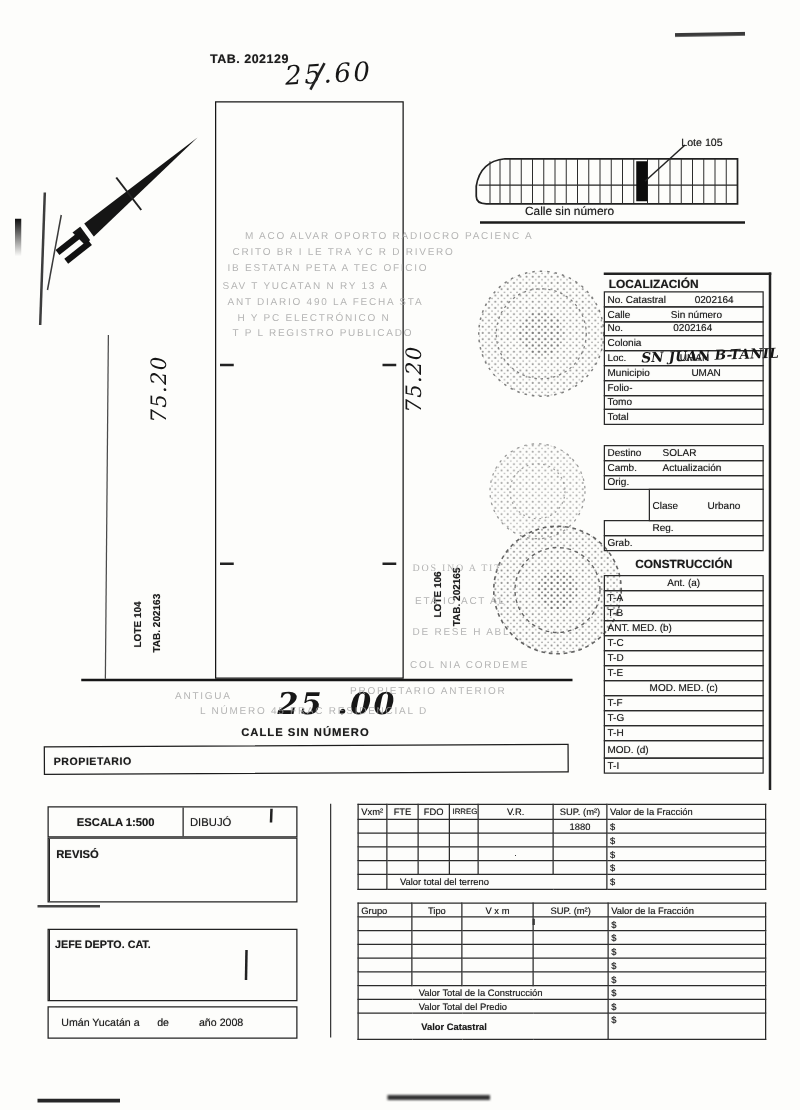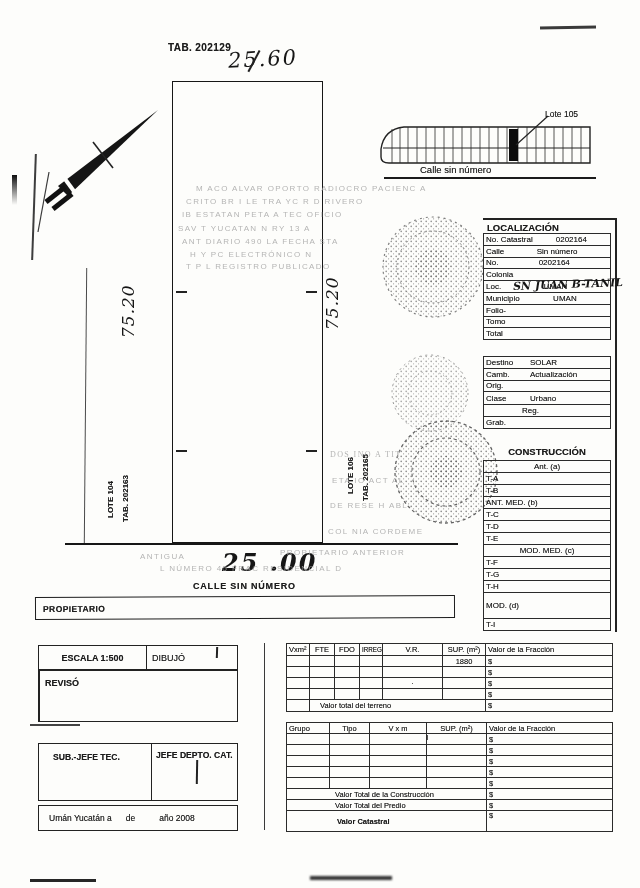--- a/index.html
+++ b/index.html
@@ -177,21 +177,21 @@
         <span class="t">SOLAR</span>
       </div>
     <div class="r" style="height:12.8px;">
         <span class="lab t" style="width:44px;">Camb.</span>
         <span class="t">Actualización</span>
       </div>
     <div class="r" style="height:12.8px;">
         <span class="lab t" style="width:44px;">Orig.</span>
         <span class="t"></span>
       </div>
-    <div class="r" style="height:14px;">
+    <div class="r" style="height:26px;margin-left:36px;">
         <span class="lab t" style="width:44px;">Clase</span>
         <span class="t">Urbano</span>
       </div>
     <div class="r" style="height:12.8px;">
         <span class="lab t" style="width:44px;margin-left:36px;">Reg.</span>
         <span class="t"></span>
       </div>
     <div class="r" style="height:12.8px;">
         <span class="lab t" style="width:44px;">Grab.</span>
         <span class="t"></span>
@@ -226,21 +226,21 @@
       </div>
     <div class="r" style="height:13px;">
         <span class="lab t">T-F</span>
       </div>
     <div class="r" style="height:13px;">
         <span class="lab t">T-G</span>
       </div>
     <div class="r" style="height:13px;">
         <span class="lab t">T-H</span>
       </div>
-    <div class="r" style="height:27px;">
+    <div class="r" style="height:15px;">
         <span class="lab t">MOD. (d)</span>
       </div>
     <div class="r" style="height:13px;">
         <span class="lab t">T-I</span>
       </div>
   </div>
 
   <div class="abs" style="left:35px;top:596px;width:420px;height:23px;border:1.5px solid #1d1d1d;box-sizing:border-box;display:flex;align-items:center;transform:rotate(-.3deg);">
     <span class="t" style="font-size:8.5px;font-weight:bold;padding-left:7px;letter-spacing:.4px;">PROPIETARIO</span>
   </div>
@@ -387,23 +387,20 @@
   </div>
   <div class="abs" style="left:216px;top:647px;width:1.5px;height:11px;background:#222;transform:rotate(2deg);"></div>
 
   <div class="sigbox" style="left:38px;top:670px;width:200px;height:52px;">
     <div class="cellR" style="flex:1;">
       <div class="t" style="font-size:9px;font-weight:bold;padding:7px 0 0 5px;">REVISÓ</div>
     </div>
   </div>
 
   <div class="sigbox" style="left:38px;top:743px;width:200px;height:58px;">
-    <div class="cellL" style="width:112px;">
-      <div class="t" style="font-size:8.6px;font-weight:bold;padding:8px 0 0 14px;">SUB.-JEFE TEC.</div>
-    </div>
     <div class="cellR" style="flex:1;">
       <div class="t" style="font-size:8.6px;font-weight:bold;padding:6px 0 0 4px;">JEFE DEPTO. CAT.</div>
     </div>
   </div>
   <div class="abs" style="left:196px;top:760px;width:2px;height:24px;background:#222;transform:rotate(1deg);"></div>
 
   <div class="sigbox" style="left:38px;top:805px;width:200px;height:26px;align-items:center;">
     <span class="t" style="font-size:8.5px;padding-left:10px;">Umán Yucatán a</span>
     <span class="t" style="font-size:8.5px;padding-left:14px;">de</span>
     <span class="t" style="font-size:8.5px;padding-left:24px;">año 2008</span>

